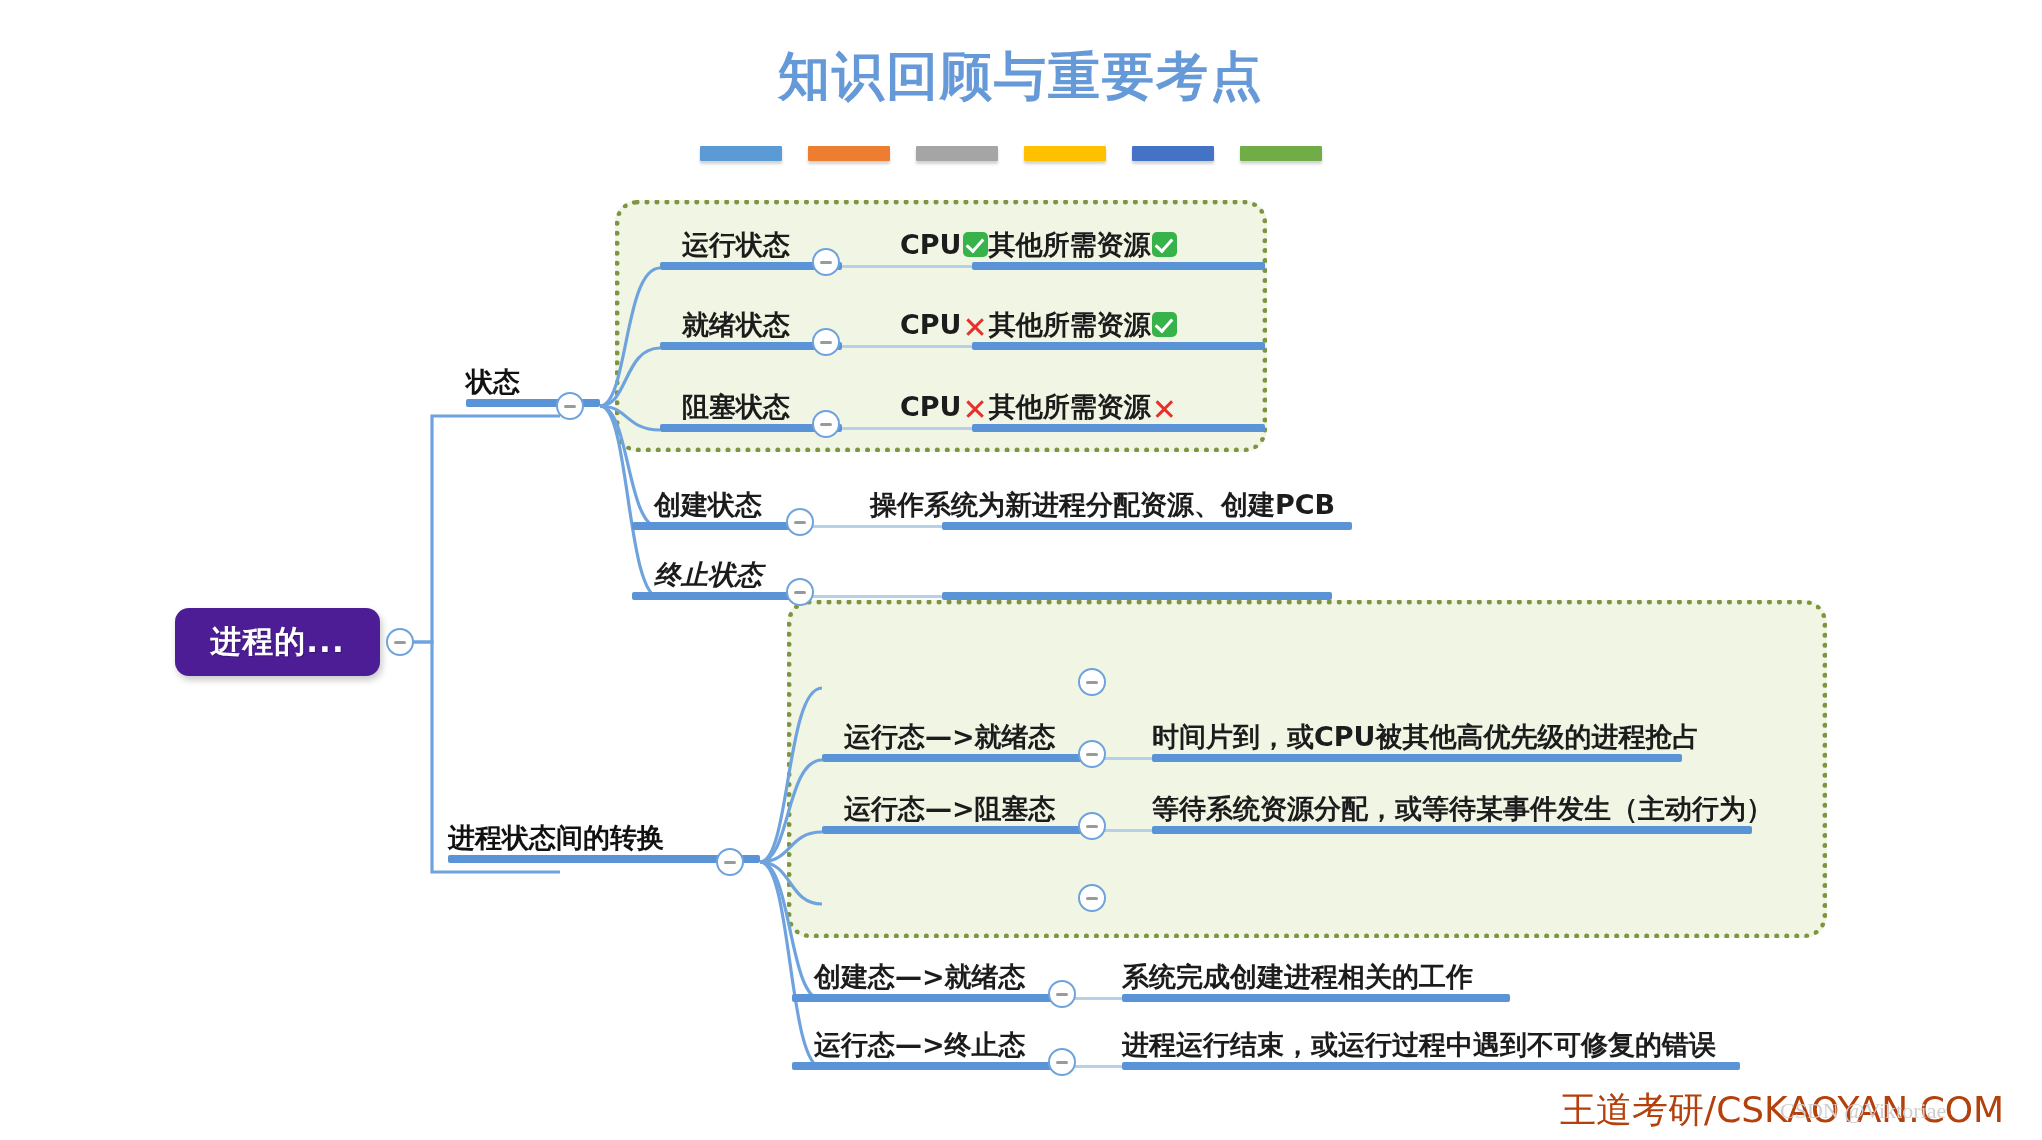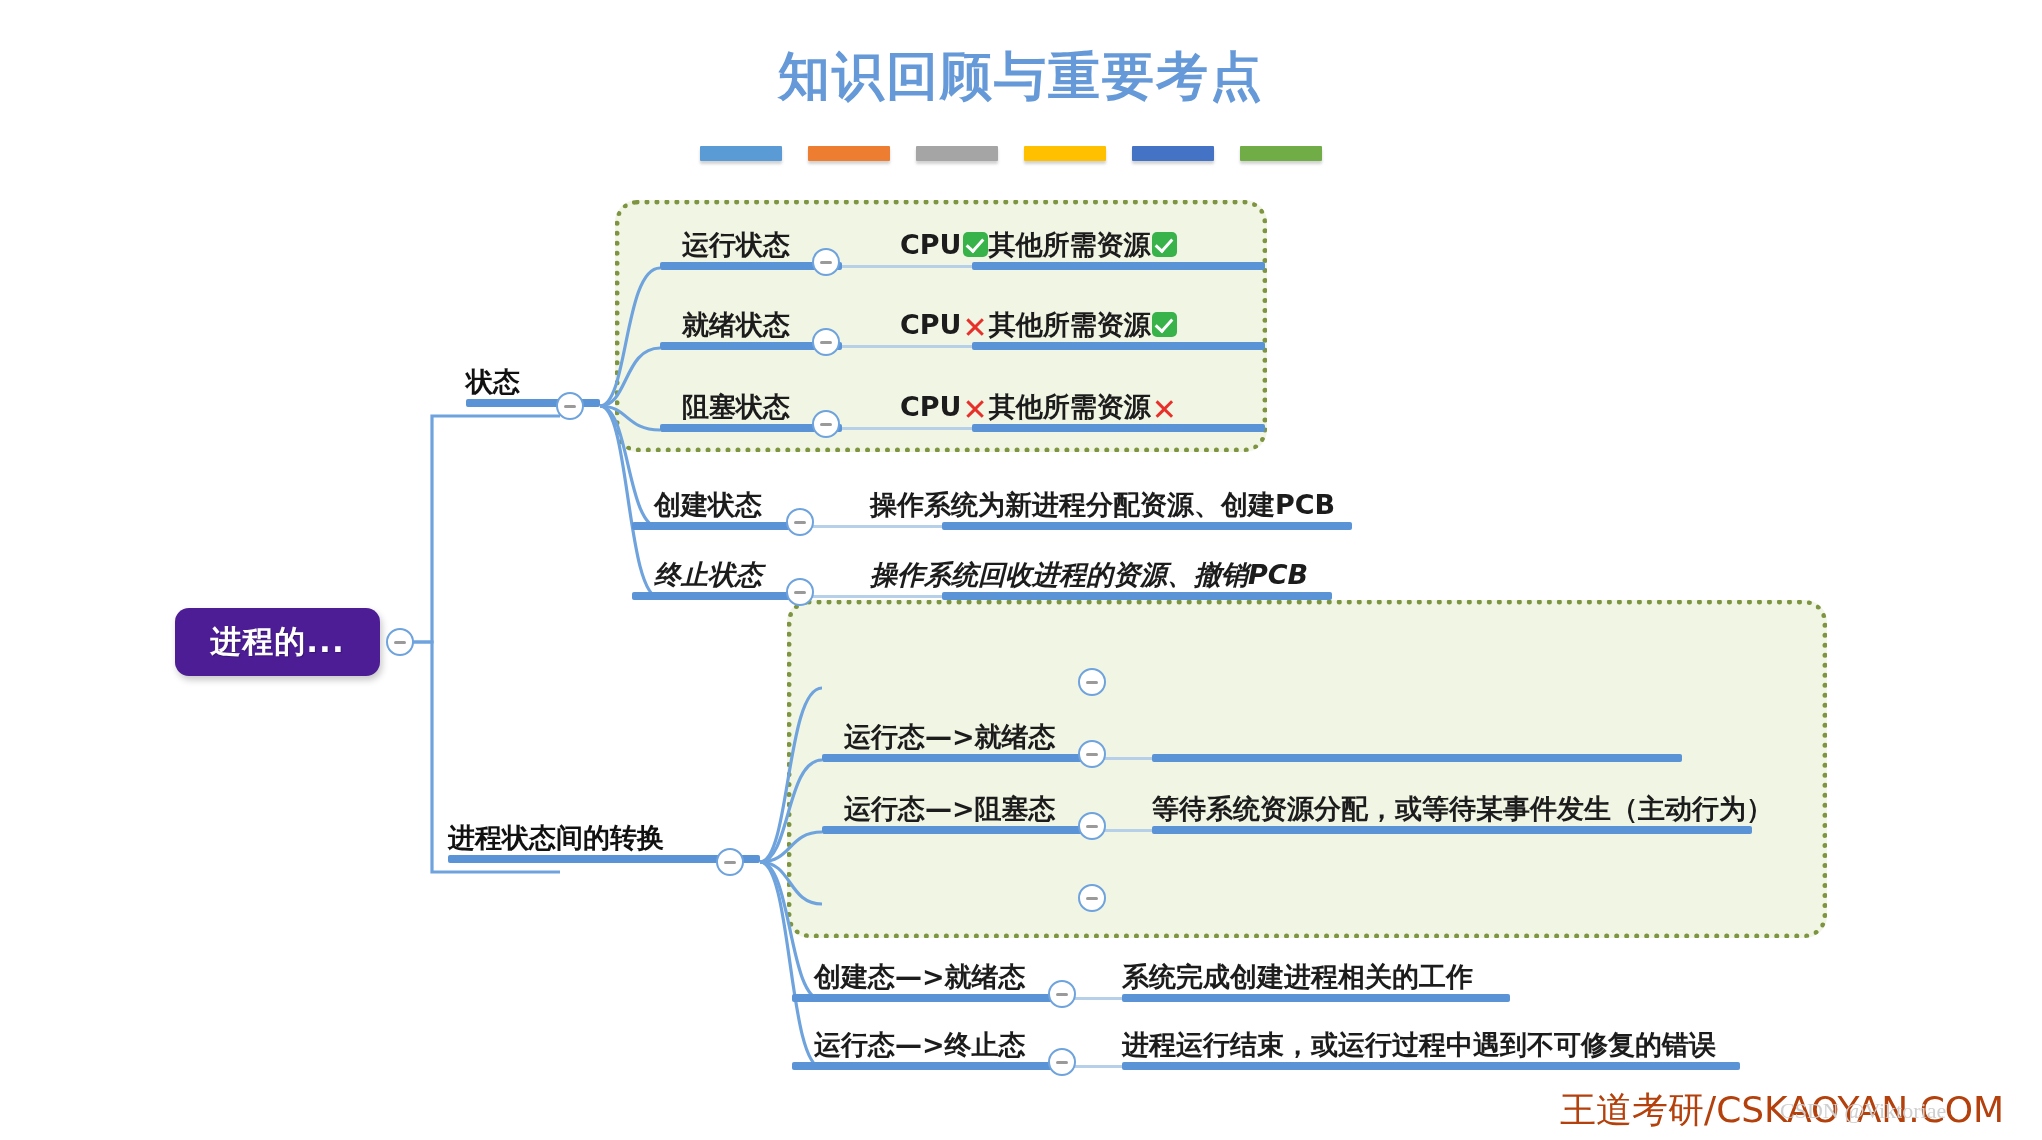--- a/index.html
+++ b/index.html
@@ -199,33 +199,33 @@
     <div class="ul" style="width:720px;">
       <div class="seg-a" style="width:180px;"></div>
       <div class="seg-thin" style="left:180px;width:130px;"></div>
       <div class="seg-b" style="left:310px;width:410px;"></div>
     </div>
   </div>
   <div class="toggle" style="left:786px;top:508px;"></div>
 
   <div class="node" style="left:632px;top:552px;width:700px;height:48px;font-style:italic;">
     <div class="ntext" style="left:22px;">终止状态</div>
-    <div class="ntext" style="left:238px;">操作系统回收进程的资源、撤销PCB</div>
     <div class="ul" style="width:700px;">
       <div class="seg-a" style="width:180px;"></div>
       <div class="seg-thin" style="left:180px;width:130px;"></div>
       <div class="seg-b" style="left:310px;width:390px;"></div>
     </div>
   </div>
   <div class="toggle" style="left:786px;top:578px;"></div>
 
   <div class="toggle" style="left:1078px;top:668px;"></div>
 
   <div class="node" style="left:822px;top:714px;width:860px;height:48px;">
     <div class="ntext" style="left:22px;">运行态—&gt;就绪态</div>
+    <div class="ntext" style="left:330px;">时间片到，或CPU被其他高优先级的进程抢占</div>
     <div class="ul" style="width:860px;">
       <div class="seg-a" style="width:262px;"></div>
       <div class="seg-thin" style="left:262px;width:68px;"></div>
       <div class="seg-b" style="left:330px;width:530px;"></div>
     </div>
   </div>
   <div class="toggle" style="left:1078px;top:740px;"></div>
 
   <div class="node" style="left:822px;top:786px;width:930px;height:48px;">
     <div class="ntext" style="left:22px;">运行态—&gt;阻塞态</div>

